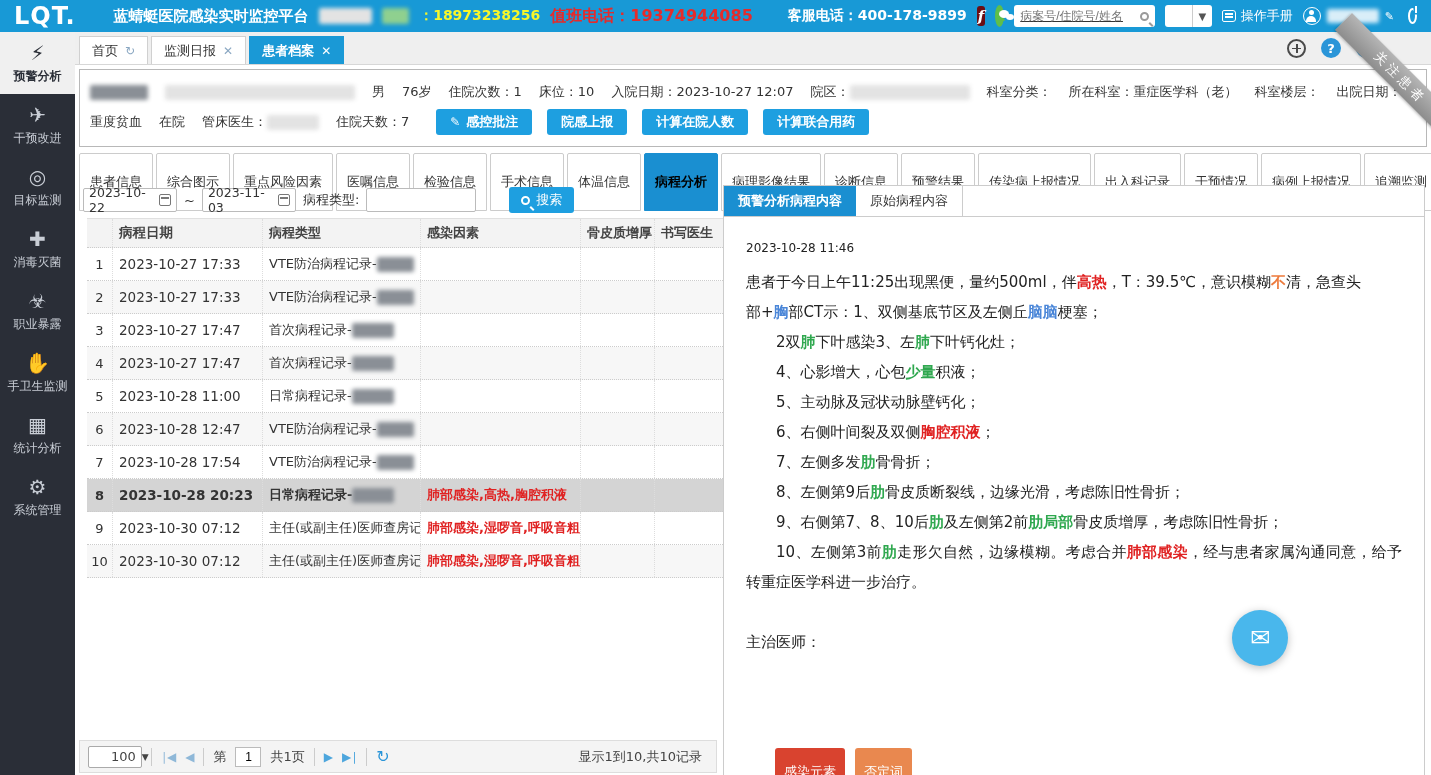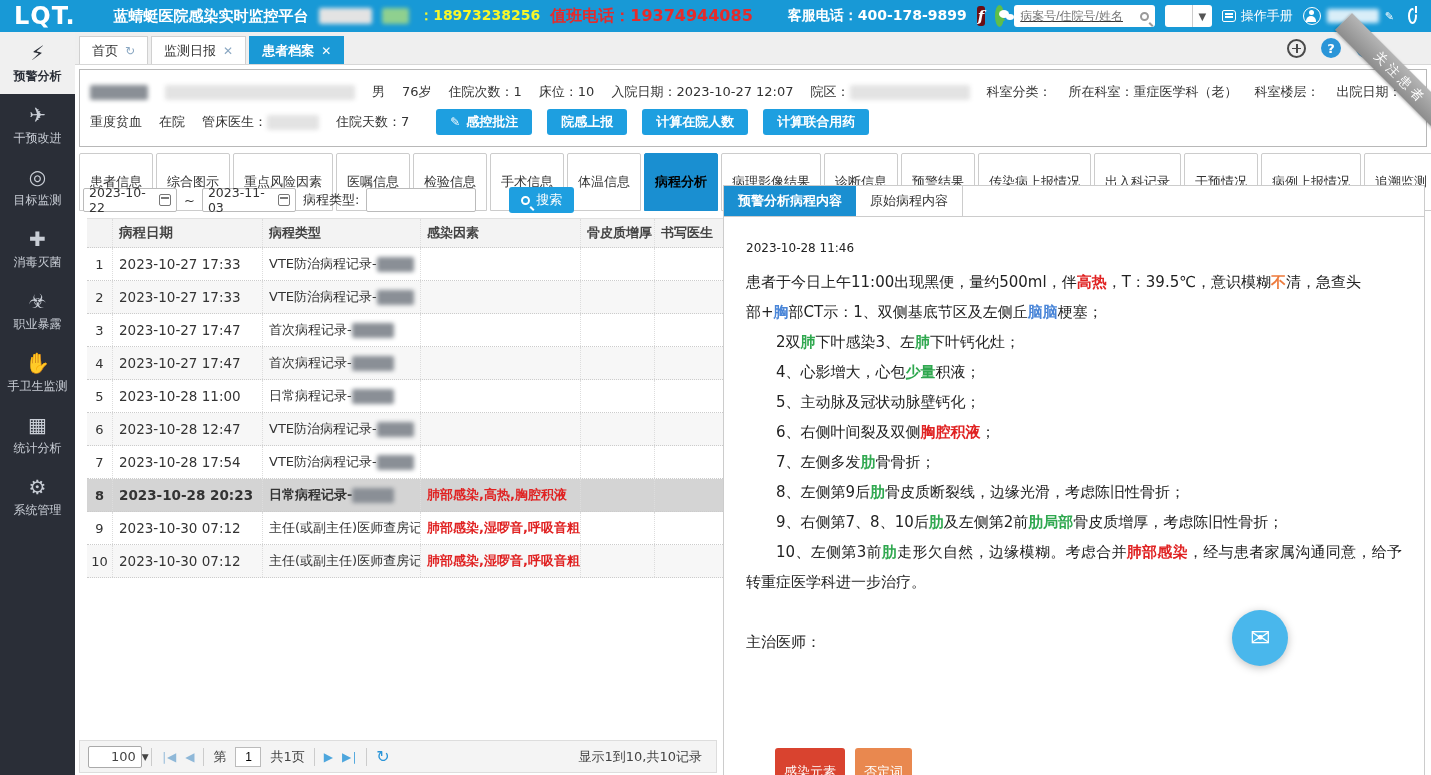--- a/index.html
+++ b/index.html
@@ -419,21 +419,21 @@
   </div>
 
   <div class="rpanel">
     <div class="rtabs">
       <div class="rtab active">预警分析病程内容</div>
       <div class="rtab">原始病程内容</div>
     </div>
     <div class="rcontent">
       <div class="pdate">2023-10-28 11:46</div>
       <div id="rparas">
-          <div class="rp"><span>患者于今日上午11:00出现黑便，量约500ml，伴</span><span class="seg-red">高热</span><span>，T：39.5℃，意识模糊</span><span class="seg-orange">不</span><span>清，急查头</span></div>
+          <div class="rp"><span>患者于今日上午11:25出现黑便，量约500ml，伴</span><span class="seg-red">高热</span><span>，T：39.5℃，意识模糊</span><span class="seg-orange">不</span><span>清，急查头</span></div>
           <div class="rp"><span>部+</span><span class="seg-blue">胸</span><span>部CT示：1、双侧基底节区及左侧丘</span><span class="seg-blue">脑脑</span><span>梗塞；</span></div>
           <div class="rp indent"><span>2双</span><span class="seg-green">肺</span><span>下叶感染3、左</span><span class="seg-green">肺</span><span>下叶钙化灶；</span></div>
           <div class="rp indent"><span>4、心影增大，心包</span><span class="seg-green">少量</span><span>积液；</span></div>
           <div class="rp indent"><span>5、主动脉及冠状动脉壁钙化；</span></div>
           <div class="rp indent"><span>6、右侧叶间裂及双侧</span><span class="seg-red">胸腔积液</span><span>；</span></div>
           <div class="rp indent"><span>7、左侧多发</span><span class="seg-green">肋</span><span>骨骨折；</span></div>
           <div class="rp indent"><span>8、左侧第9后</span><span class="seg-green">肋</span><span>骨皮质断裂线，边缘光滑，考虑陈旧性骨折；</span></div>
           <div class="rp indent"><span>9、右侧第7、8、10后</span><span class="seg-green">肋</span><span>及左侧第2前</span><span class="seg-green">肋局部</span><span>骨皮质增厚，考虑陈旧性骨折；</span></div>
           <div class="rp indent"><span>10、左侧第3前</span><span class="seg-green">肋</span><span>走形欠自然，边缘模糊。考虑合并</span><span class="seg-red">肺部感染</span><span>，经与患者家属沟通同意，给予转重症医学科进一步治疗。</span></div>
           <div class="rp blank"></div>

